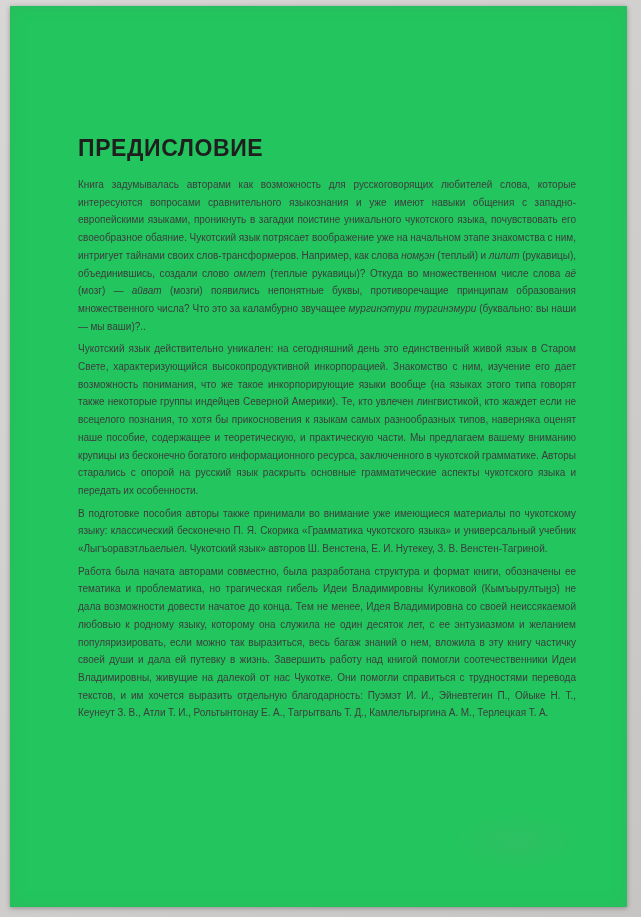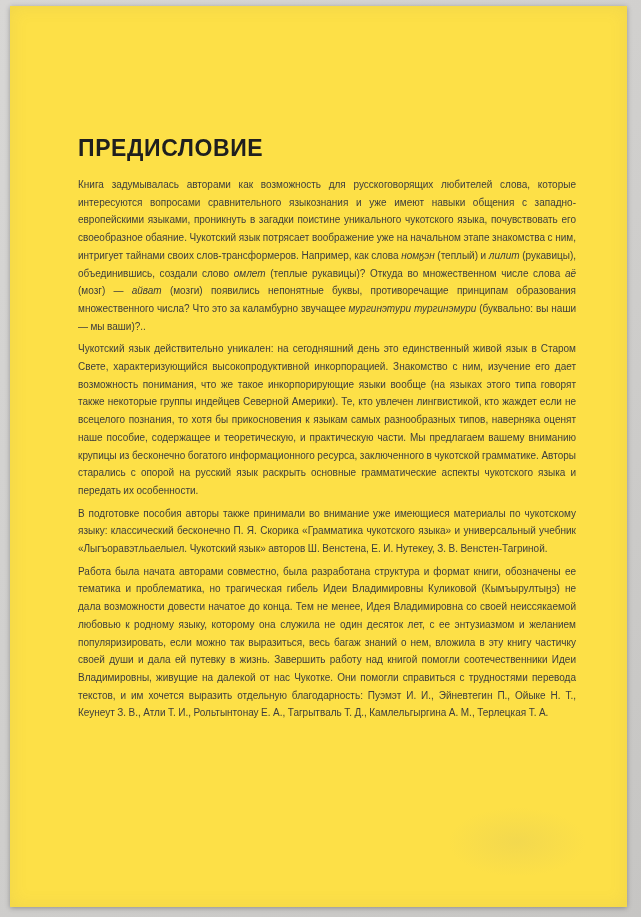--- a/index.html
+++ b/index.html
@@ -13,21 +13,21 @@
     font-family: "Liberation Sans", "DejaVu Sans", sans-serif;
     overflow: hidden;
     position: relative;
   }
   .page {
     position: absolute;
     left: 10px;
     top: 6px;
     right: 14px;
     bottom: 10px;
-    background: #fde047;
+    background: #22c55e;
     box-shadow: 0 1px 5px rgba(0,0,0,0.30), inset 0 0 18px rgba(120,118,115,0.10);
   }
   .page::after {
     
     content: "";
     position: absolute;
     right: 40px;
     bottom: 30px;
     width: 140px;
     height: 70px;

